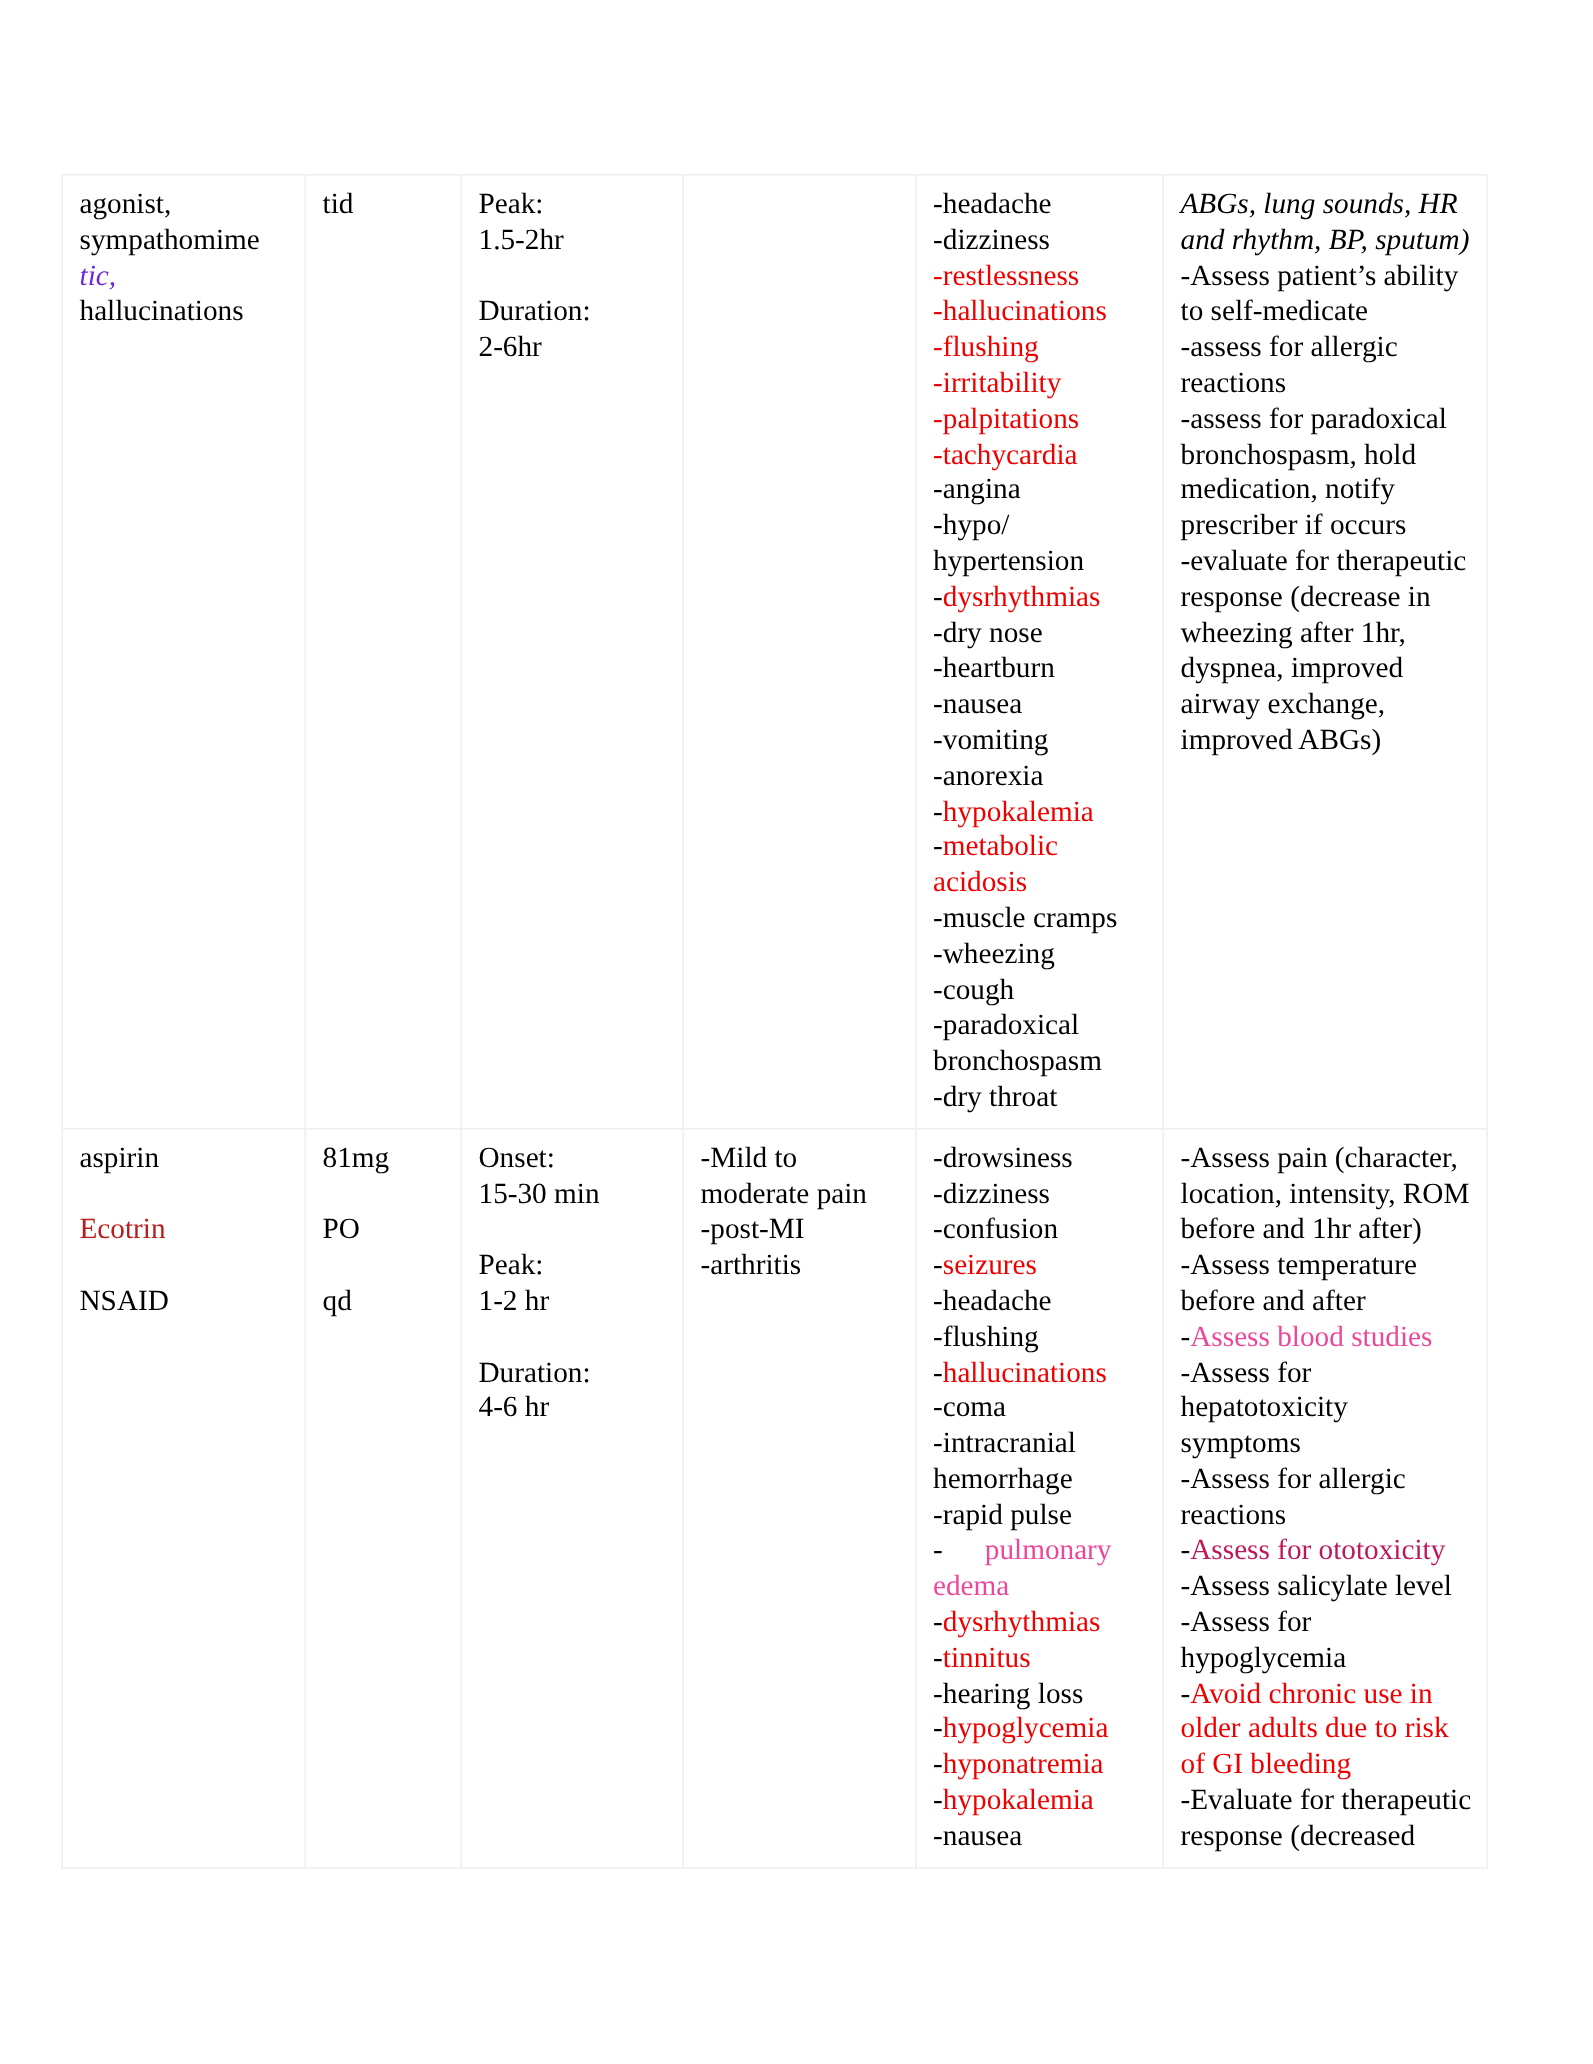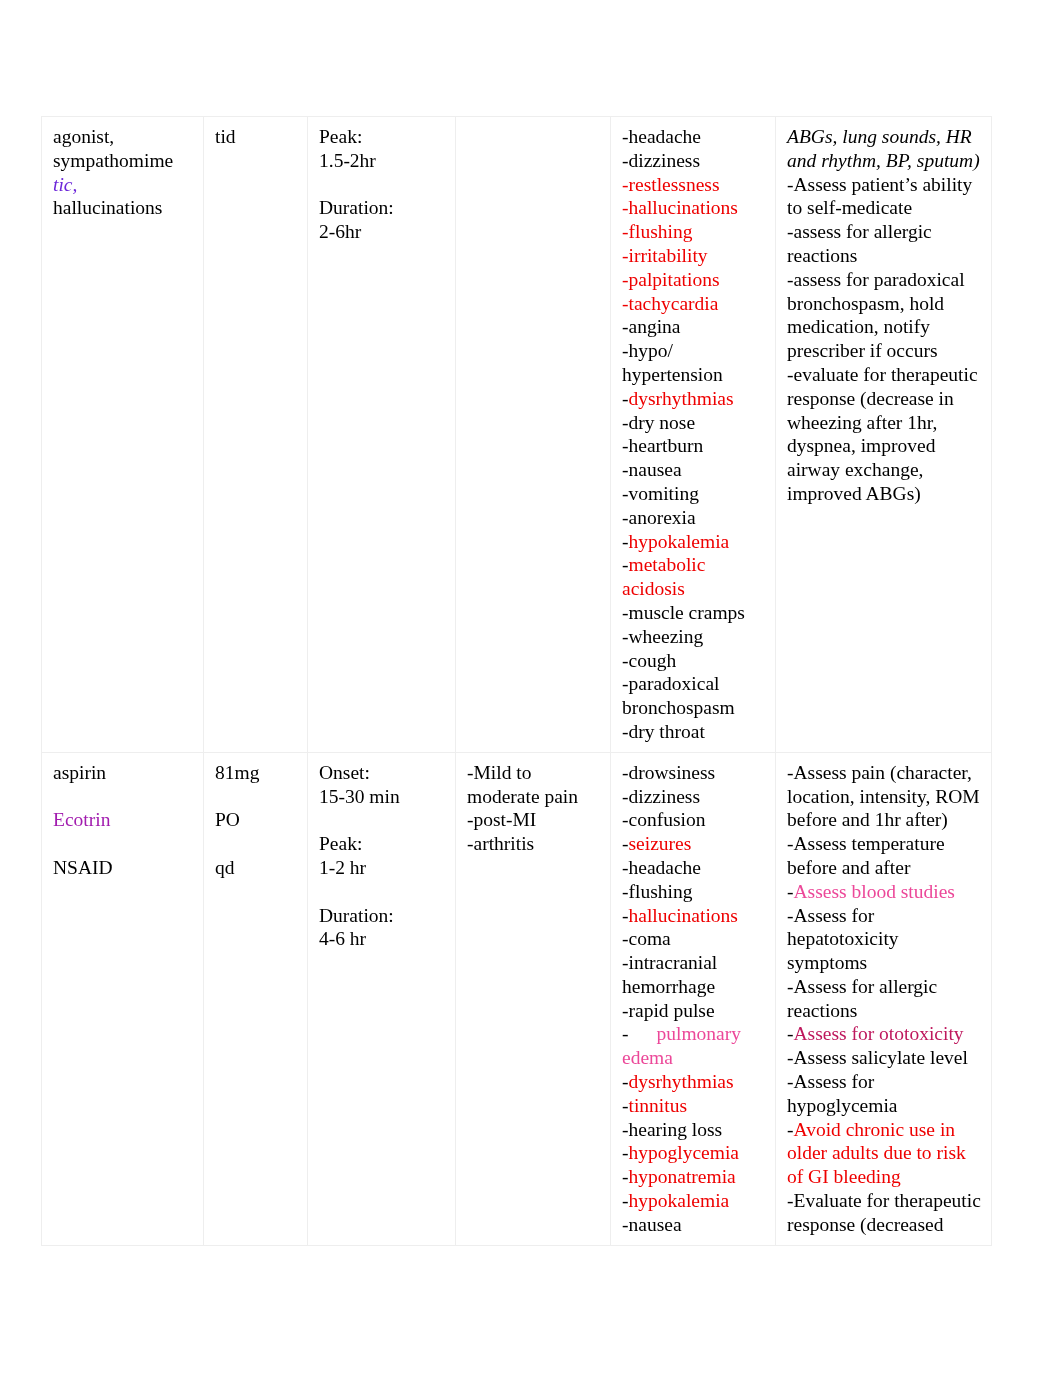--- a/index.html
+++ b/index.html
@@ -114,21 +114,21 @@
             <div><span style="color: rgb(0, 0, 0);">-</span><span style="color: rgb(0, 0, 0);">Assess patient’s ability to self-medicate</span></div>
             <div><span style="color: rgb(0, 0, 0);">-</span><span style="color: rgb(0, 0, 0);">assess for allergic reactions</span></div>
             <div><span style="color: rgb(0, 0, 0);">-</span><span style="color: rgb(0, 0, 0);">assess for paradoxical bronchospasm, hold medication, notify prescriber if occurs</span></div>
             <div><span style="color: rgb(0, 0, 0);">-</span><span style="color: rgb(0, 0, 0);">evaluate for therapeutic response (decrease in wheezing after 1hr, dyspnea, improved airway exchange, improved ABGs)</span></div>
           </td>
       </tr>
       <tr class="row-2">
         <td class="cell-lines">
             <div><span style="color: rgb(0, 0, 0);">aspirin</span></div>
             <div class="blank-line">&nbsp;</div>
-            <div><span style="color: #a21caf;">Ecotrin</span></div>
+            <div><span style="color: #b91c1c;">Ecotrin</span></div>
             <div class="blank-line">&nbsp;</div>
             <div><span style="color: rgb(0, 0, 0);">NSAID</span></div>
           </td>
         <td class="cell-lines">
             <div><span style="color: rgb(0, 0, 0);">81mg</span></div>
             <div class="blank-line">&nbsp;</div>
             <div><span style="color: rgb(0, 0, 0);">PO</span></div>
             <div class="blank-line">&nbsp;</div>
             <div><span style="color: rgb(0, 0, 0);">qd</span></div>
           </td>

